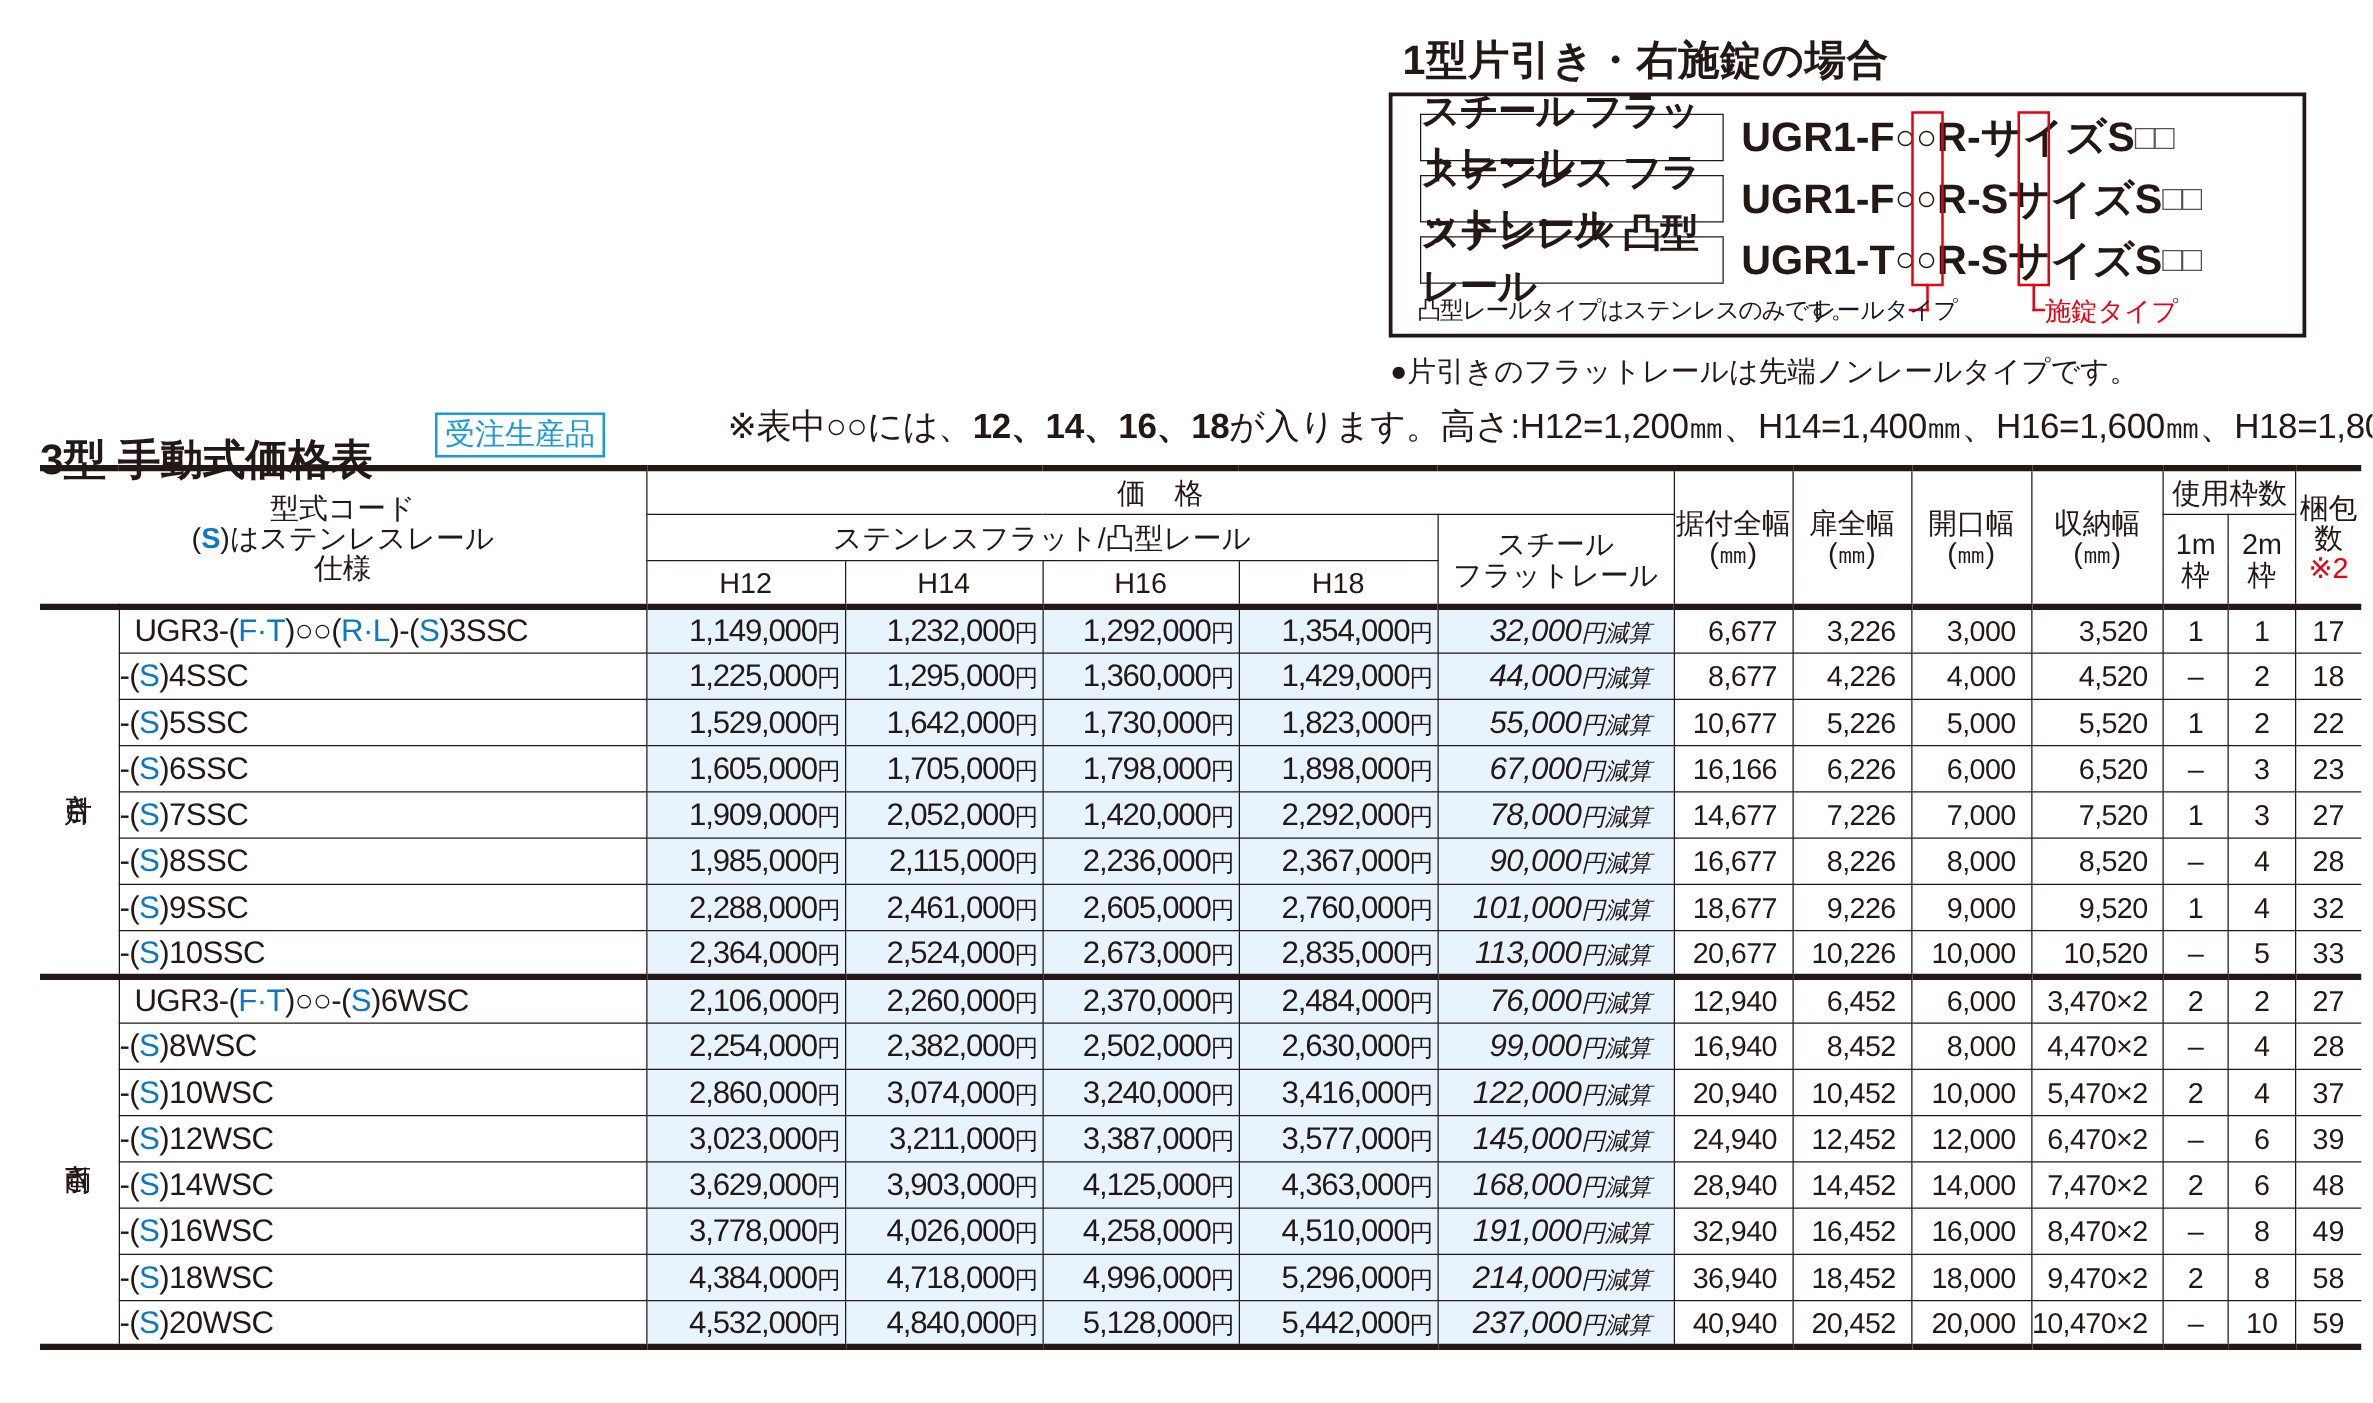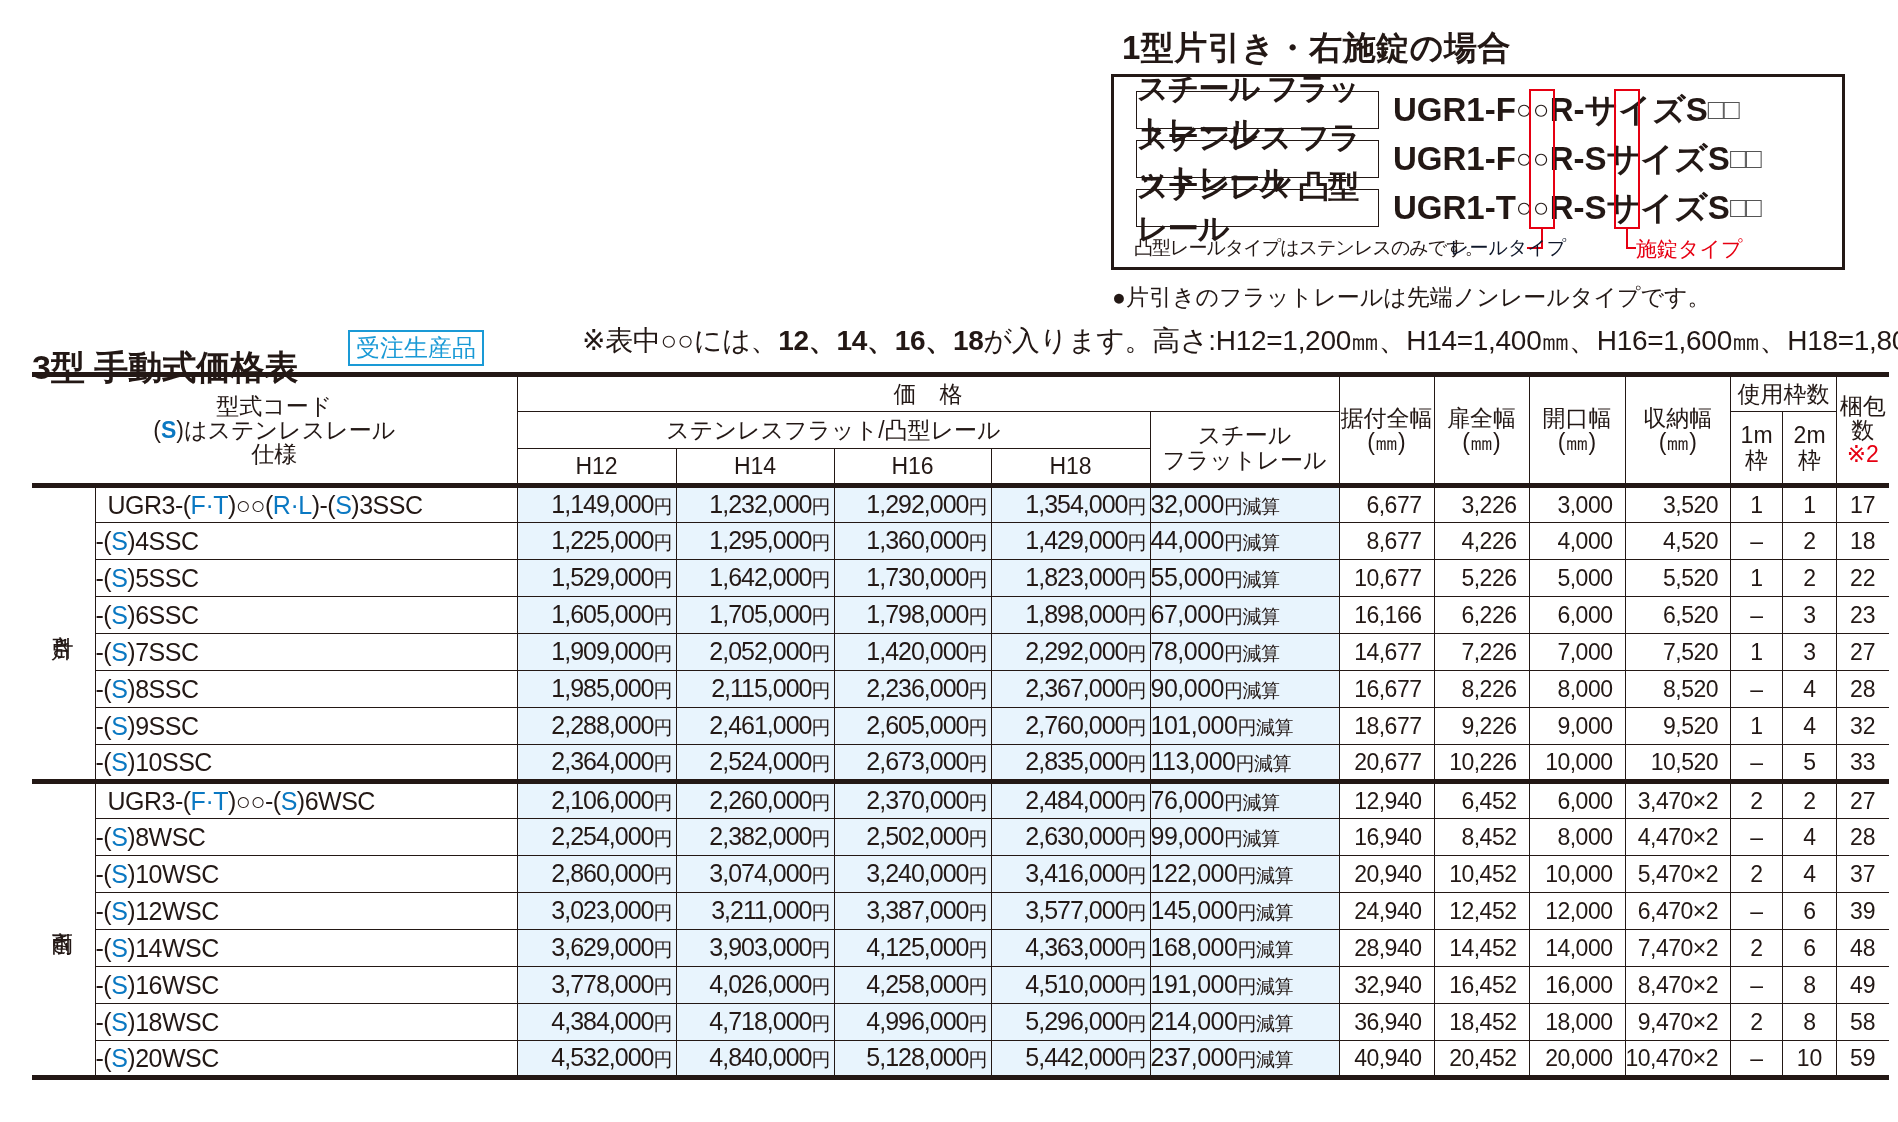--- a/index.html
+++ b/index.html
@@ -38,21 +38,21 @@
   #price-table tr.hrow th { height:37px; }
   #price-table tr.drow td { height:37px; font-size:23px; }
   .tt-top { border-top:5px solid #231815 !important; }
   .tt-bot { border-bottom:5px solid #231815 !important; }
   .no-l { border-left:none !important; }
   .no-r { border-right:none !important; }
   .cell-code { text-align:left; padding-right:14px !important; font-weight:bold; font-size:25px !important; white-space:nowrap; letter-spacing:-0.5px; }
   .cell-code.first { text-align:left; padding-left:12px !important; }
   .cell-price { background:#e8f4fd; text-align:right; padding-right:4px !important; font-weight:bold; font-size:25px !important; letter-spacing:-1px; white-space:nowrap; }
   .cell-price .yen { font-weight:normal; font-size:19px; }
-  .cell-steel { background:#e8f4fd; padding-right:18px !important; font-weight:bold; font-size:25px !important; white-space:nowrap; letter-spacing:-0.5px; }
+  .cell-steel { background:#e8f4fd; text-align:right; padding-right:18px !important; font-weight:bold; font-size:25px !important; white-space:nowrap; letter-spacing:-0.5px;font-style:italic; }
   .cell-steel .yen { font-weight:normal; font-size:19px; }
   .cell-num { text-align:right; padding-right:12px !important; white-space:nowrap; letter-spacing:-0.5px; }
   .cell-c { text-align:center; }
   .group-label { writing-mode:vertical-rl; text-orientation:upright; font-size:30px; vertical-align:middle; text-align:center; letter-spacing:0; border-left:none !important; }
 </style>
 </head>
 <body>
 
 <div class="abs" id="legend-title">1型片引き・右施錠の場合</div>
 

